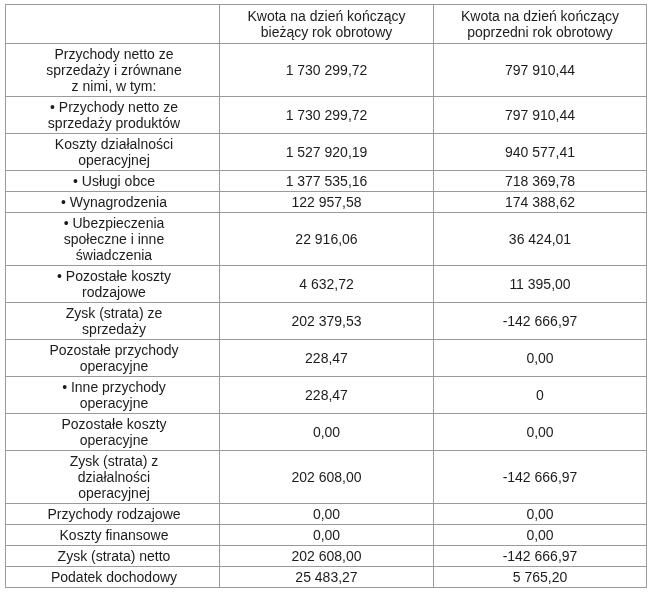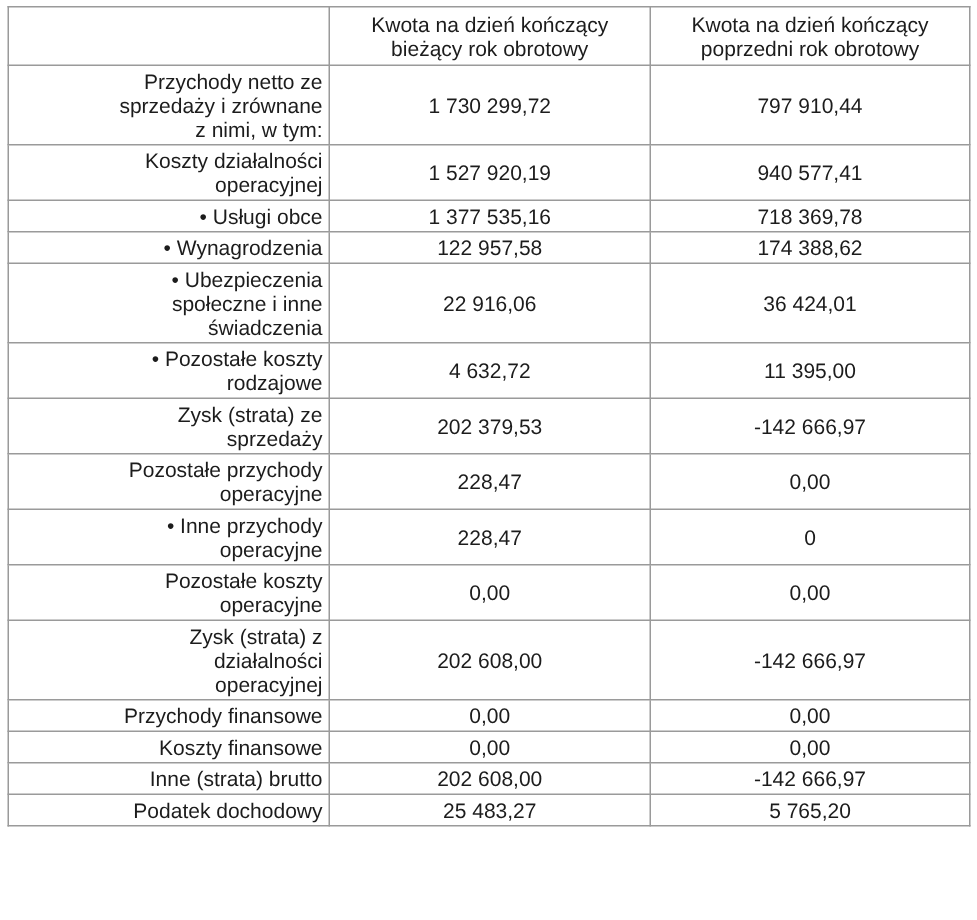--- a/index.html
+++ b/index.html
@@ -37,21 +37,21 @@
   }
   th.corner-cell {
     padding: 2px 4px;
   }
   th.col-header {
     text-align: center;
     white-space: pre-line;
     padding: 3px 6px;
   }
   td.label-cell {
-    text-align: right;
+    text-align: center;
     white-space: pre-line;
     padding: 2px 4px 2px 7px;
   }
   td.value-cell {
     text-align: center;
     white-space: nowrap;
     padding: 2px 6px;
   }
 </style>
 </head>
@@ -75,20 +75,26 @@
     </thead>
     <tbody>
   <tr>
     <td class="label-cell">Przychody netto ze
 sprzedaży i zrównane
 z nimi, w tym:</td>
     <td class="value-cell">1 730 299,72</td>
     <td class="value-cell">797 910,44</td>
   </tr>
 
+  <tr>
+    <td class="label-cell">• Przychody netto ze
+sprzedaży produktów</td>
+    <td class="value-cell">1 730 299,72</td>
+    <td class="value-cell">797 910,44</td>
+  </tr>
 
   <tr>
     <td class="label-cell">Koszty działalności
 operacyjnej</td>
     <td class="value-cell">1 527 920,19</td>
     <td class="value-cell">940 577,41</td>
   </tr>
 
   <tr>
     <td class="label-cell">• Usługi obce</td>
@@ -147,33 +153,33 @@
 
   <tr>
     <td class="label-cell">Zysk (strata) z
 działalności
 operacyjnej</td>
     <td class="value-cell">202 608,00</td>
     <td class="value-cell">-142 666,97</td>
   </tr>
 
   <tr>
-    <td class="label-cell">Przychody finansowe</td>
+    <td class="label-cell">Przychody rodzajowe</td>
     <td class="value-cell">0,00</td>
     <td class="value-cell">0,00</td>
   </tr>
 
   <tr>
     <td class="label-cell">Koszty finansowe</td>
     <td class="value-cell">0,00</td>
     <td class="value-cell">0,00</td>
   </tr>
 
   <tr>
-    <td class="label-cell">Inne (strata) brutto</td>
+    <td class="label-cell">Zysk (strata) netto</td>
     <td class="value-cell">202 608,00</td>
     <td class="value-cell">-142 666,97</td>
   </tr>
 
   <tr>
     <td class="label-cell">Podatek dochodowy</td>
     <td class="value-cell">25 483,27</td>
     <td class="value-cell">5 765,20</td>
   </tr>
 

